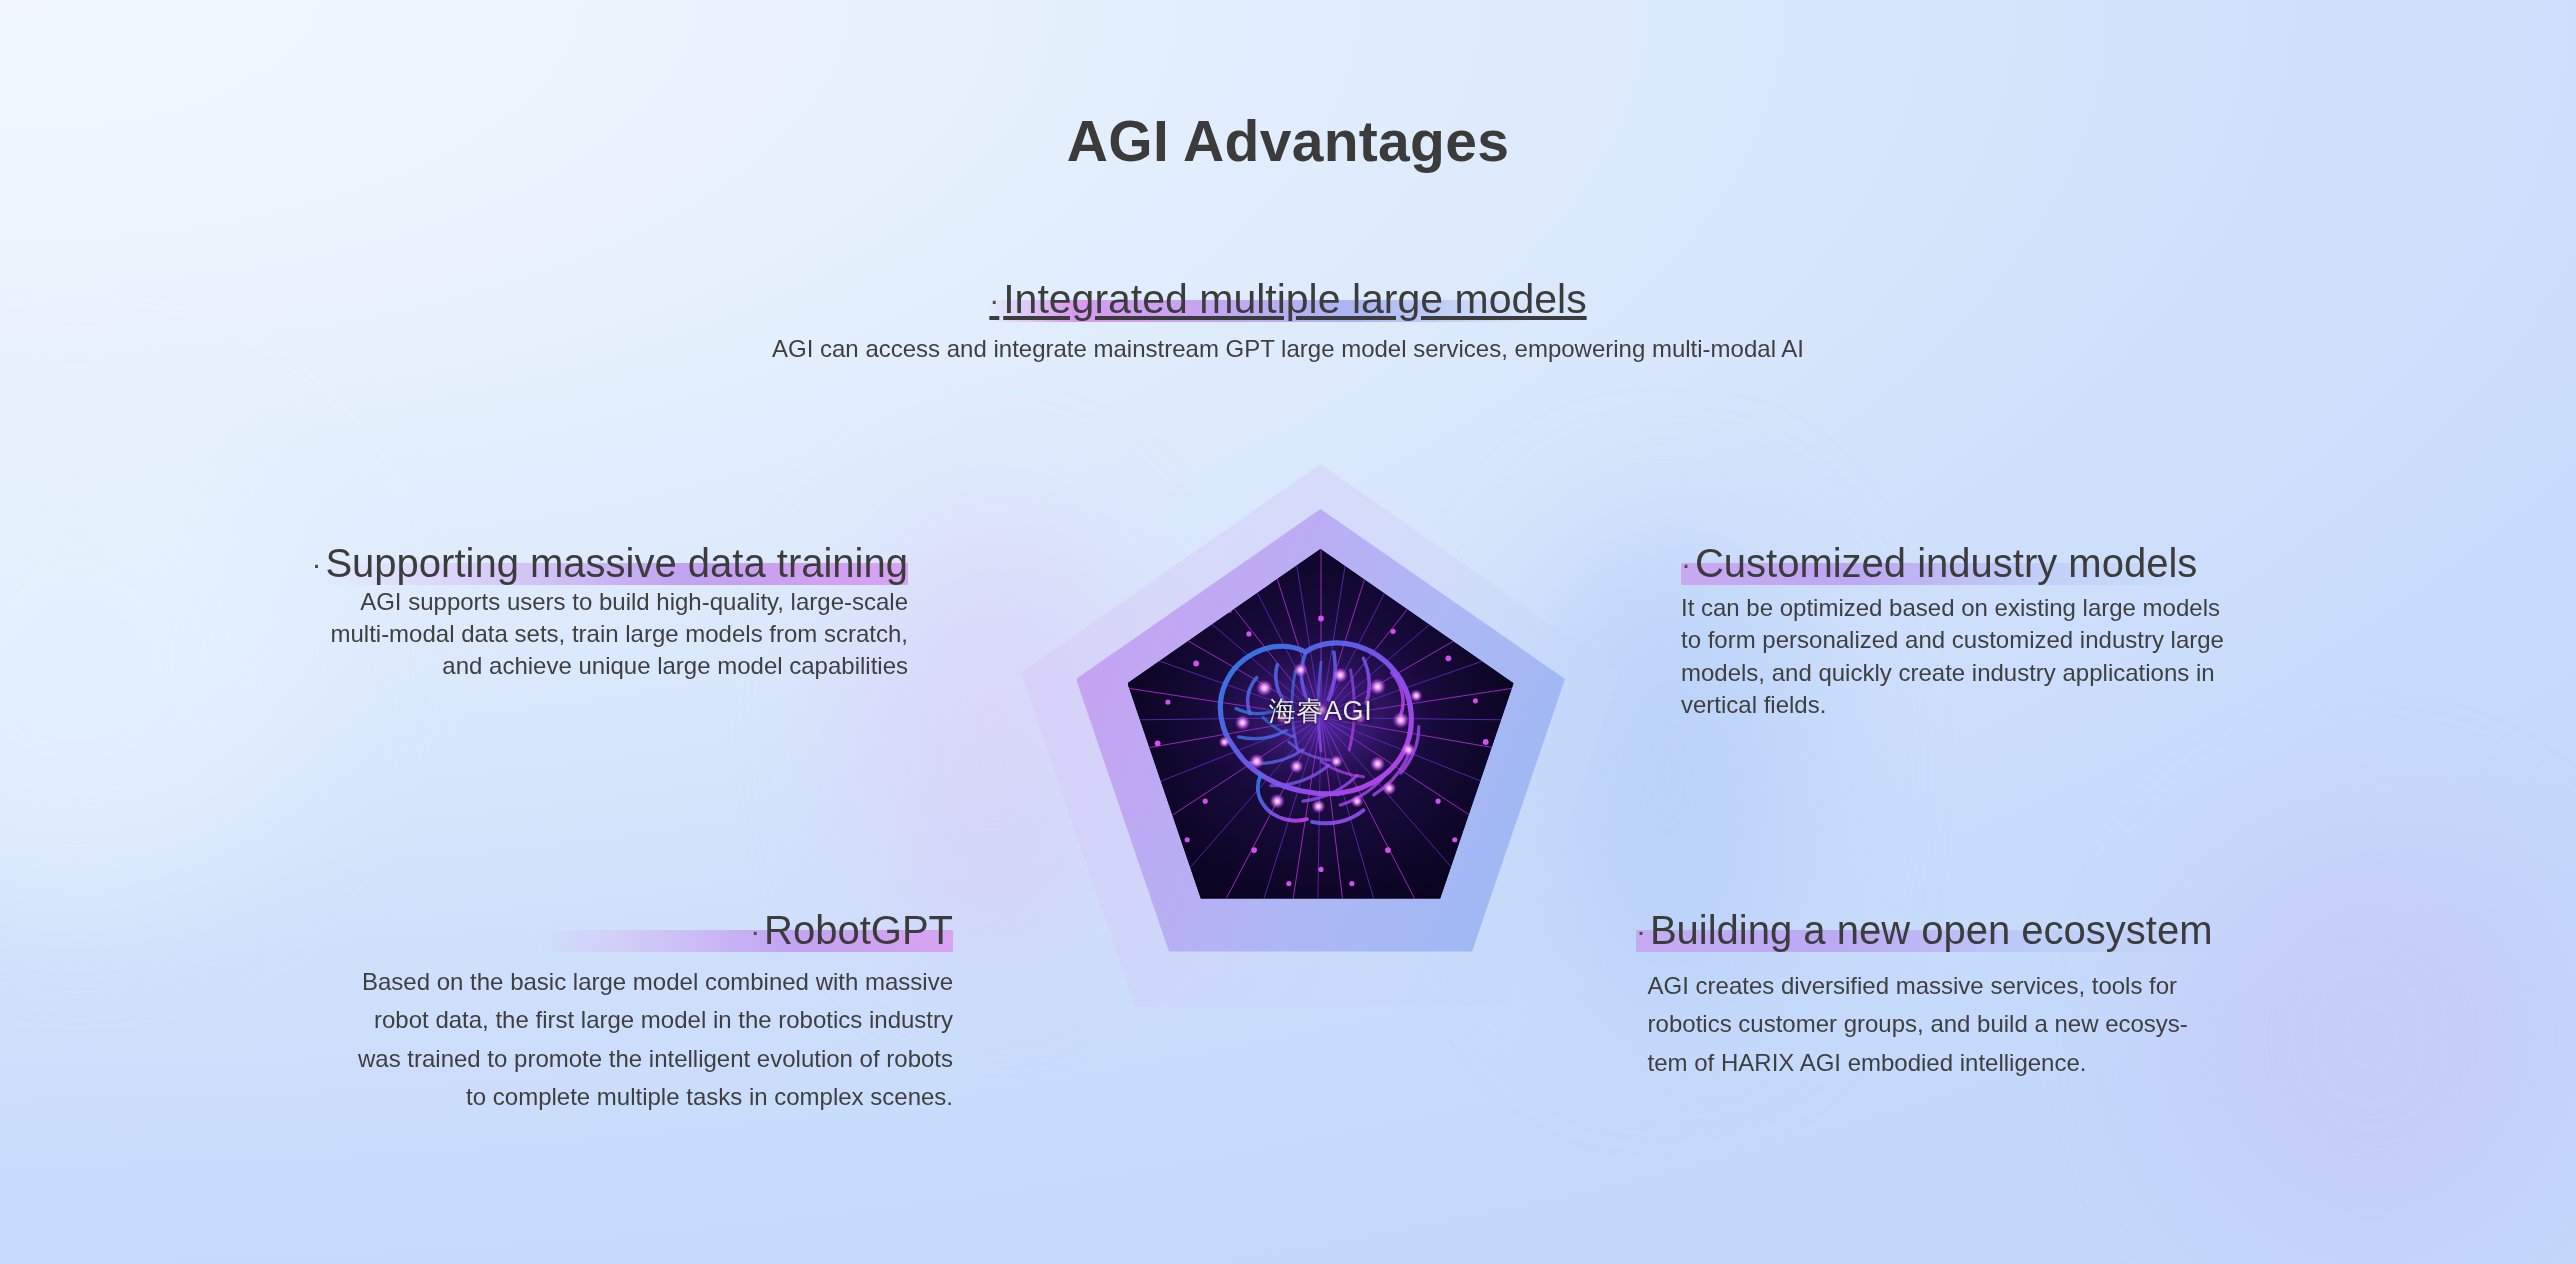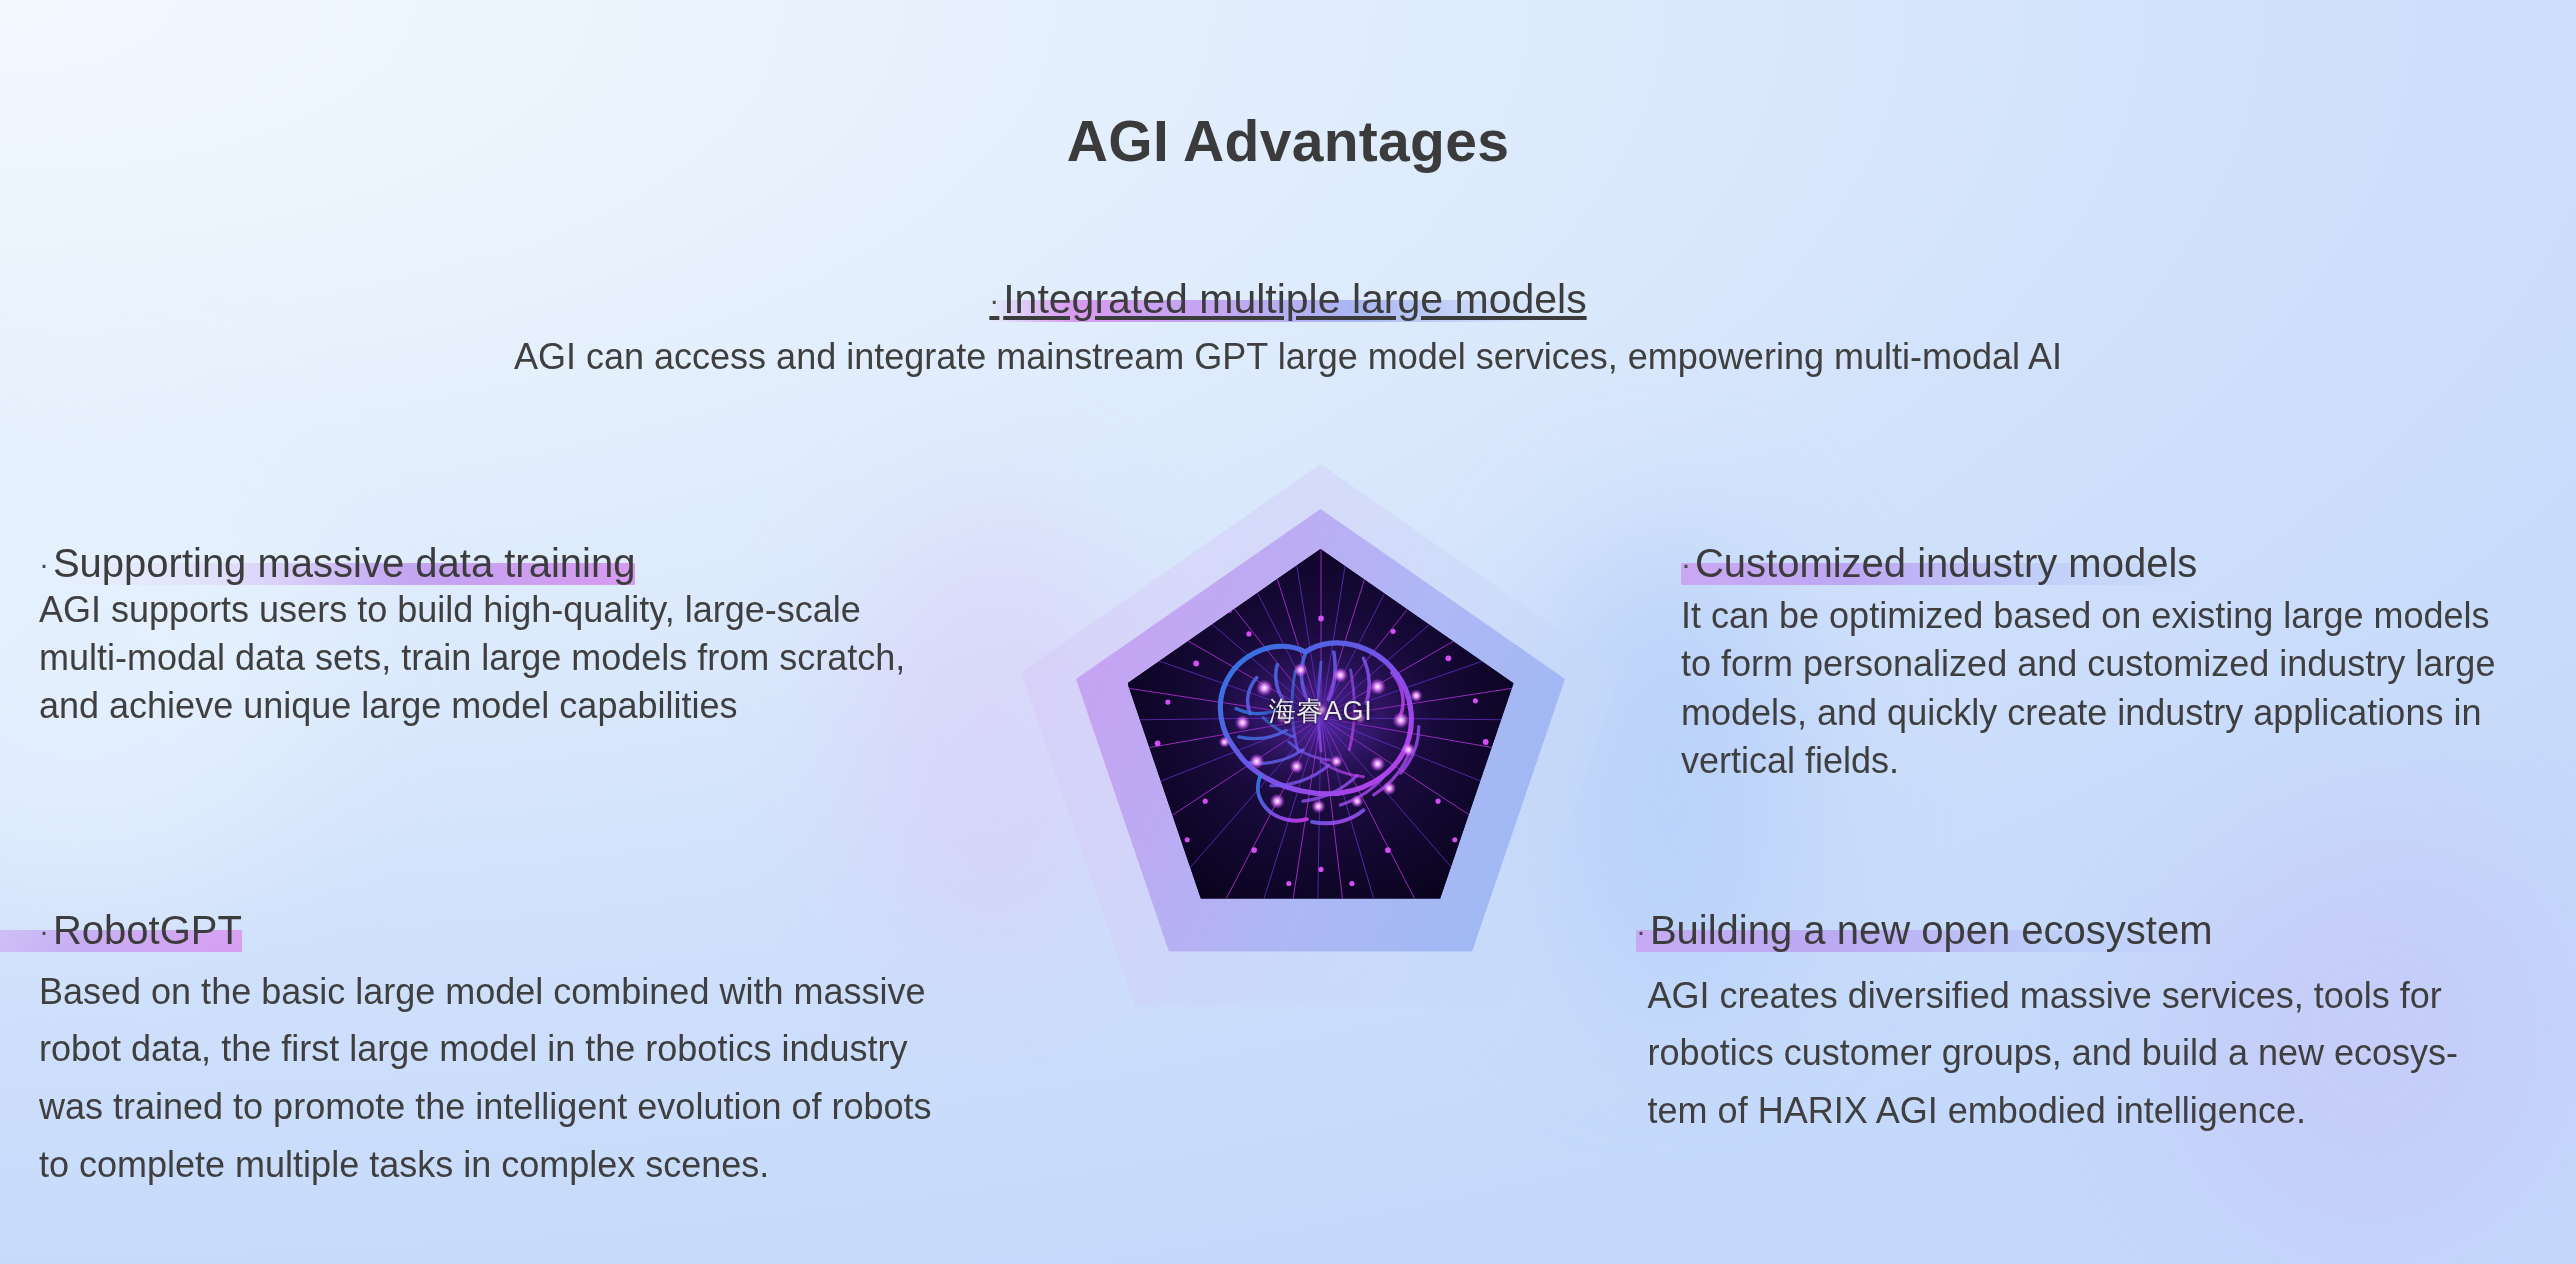--- a/index.html
+++ b/index.html
@@ -31,25 +31,25 @@
     font-size:40px;font-weight:400;color:#3c3c3c;line-height:1.12;
     white-space:nowrap;position:relative;display:inline-block;
   }
   .heading .bullet{font-size:30px;vertical-align:2.6px;margin-right:3.9px;color:#4a4a4a;}
   .heading .hl{
     position:absolute;left:0;right:0;height:22px;bottom:1.3px;z-index:-1;border-radius:1.3px;
   }
   .hl-center{background:linear-gradient(90deg,rgba(216,150,240,0) 0%,#d89af0 14%,#c4a6f3 38%,#a9b7f4 62%,rgba(170,190,247,0) 92%);}
   .hl-right{background:linear-gradient(90deg,rgba(216,150,240,0) 0%,rgba(216,150,240,.25) 22%,#c2a3f2 62%,#d79bf1 100%);}
   .hl-left{background:linear-gradient(90deg,#d79bf1 0%,#bda6f3 32%,rgba(169,183,244,.35) 72%,rgba(169,183,244,0) 100%);}
-  .body-text{font-size:36px;color:#3f3f3f;line-height:1.34;font-weight:400;}
+  .body-text{font-size:24px;color:#3f3f3f;line-height:1.34;font-weight:400;}
   .body-loose{line-height:1.60;}
 
   .t-center{text-align:center;}
-  .t-right{text-align:left;}
+  .t-right{text-align:right;}
   .t-left{text-align:left;}
 
   
   #blk-top{left:451px;top:277px;width:1674px;}
   #blk-top .heading{font-size:41px;text-decoration:underline;}
   #blk-left-top{left:39px;top:541px;width:869px;}
   #blk-left-bottom{left:39px;top:908px;width:914px;}
   #blk-right-top{left:1644px;top:541px;width:863px;margin-left:37px;}
   #blk-right-bottom{left:1636px;top:908px;width:902px;}
 

